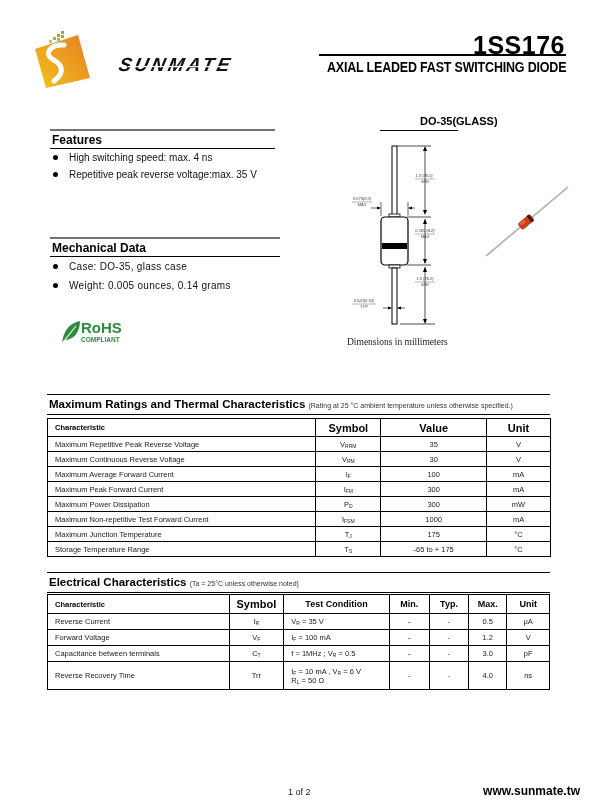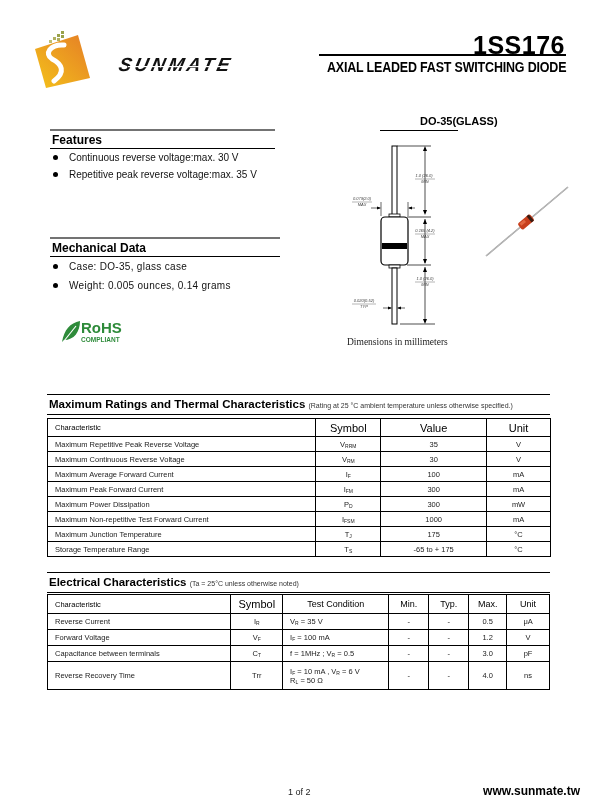--- a/index.html
+++ b/index.html
@@ -36,21 +36,21 @@
     #diode-photo { left: 478px; top: 180px; width: 100px; height: 80px; }
 
     
     .wide-head { position: absolute; left: 47px; width: 503px; border-top: 1px solid #000; border-bottom: 1px solid #000; padding: 2px 0 1px 2px; font-weight: bold; font-size: 11.5px; line-height: 14px; white-space: nowrap; }
     .wide-head .note { font-weight: normal; font-size: 7px; color: #333; }
     #max-head { top: 394px; }
     #elec-head { top: 572px; }
 
     table { position: absolute; border-collapse: collapse; font-size: 7.5px; color: #222; }
     table td, table th { border: 1px solid #000; height: 15px; padding: 0 7px; }
-    table th { font-weight: normal; color: #000; }
+    table th { font-weight: bold; color: #000; }
     #max-table { left: 47px; top: 418px; width: 504px; }
     #max-table th { height: 18px; font-size: 11px; }
     #max-table th.char-h { font-size: 7.5px; text-align: left; }
     #max-table td.c { text-align: center; }
     #elec-table { left: 47px; top: 594px; width: 503px; }
     #elec-table th { height: 19px; font-size: 9px; }
     #elec-table th.char-h { font-size: 7.5px; text-align: left; }
     #elec-table th.sym-h { font-size: 11px; }
     #elec-table td { height: 16px; }
     #elec-table td.c { text-align: center; }
@@ -84,21 +84,21 @@
   <text x="95" y="43" font-family="Liberation Sans, sans-serif" font-weight="bold" font-style="italic" font-size="19" fill="#111" letter-spacing="3" transform="skewX(-12)">SUNMATE</text>
   <rect x="96" y="38" width="122" height="1.2" fill="#fff"></rect>
 </svg>
 
 <div id="part-number" class="abs">1SS176</div>
 <div id="title-rule" class="abs"></div>
 <div id="subtitle" class="abs">AXIAL LEADED FAST SWITCHING DIODE</div>
 
 <div id="features-head" class="sec-head">Features</div>
 <ul id="features-list" class="bullets">
-  <li>Continuous reverse voltage:max. 30 V</li>
+  <li>High switching speed: max. 4 ns</li>
   <li>Repetitive peak reverse voltage:max. 35 V</li>
 </ul>
 
 <div id="mech-head" class="sec-head">Mechanical Data</div>
 <ul id="mech-list" class="bullets">
   <li>Case:  DO-35, glass case</li>
   <li>Weight: 0.005 ounces, 0.14 grams</li>
 </ul>
 
 <svg id="rohs" class="abs" viewBox="0 0 75 26">

